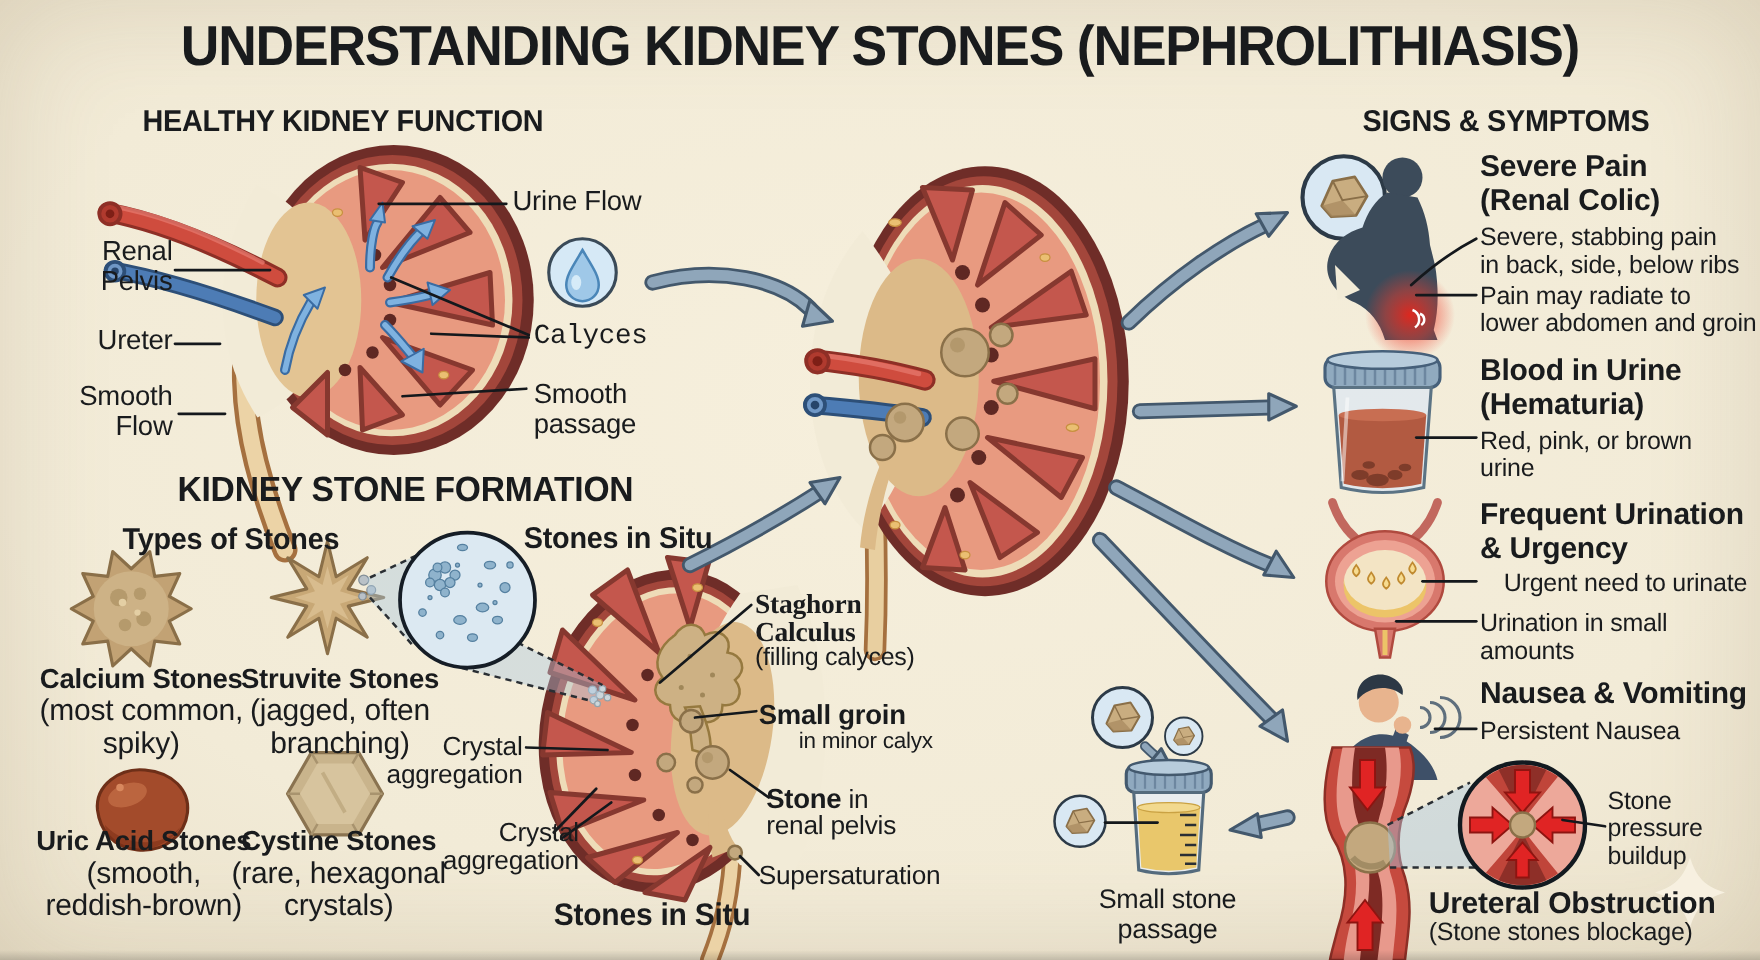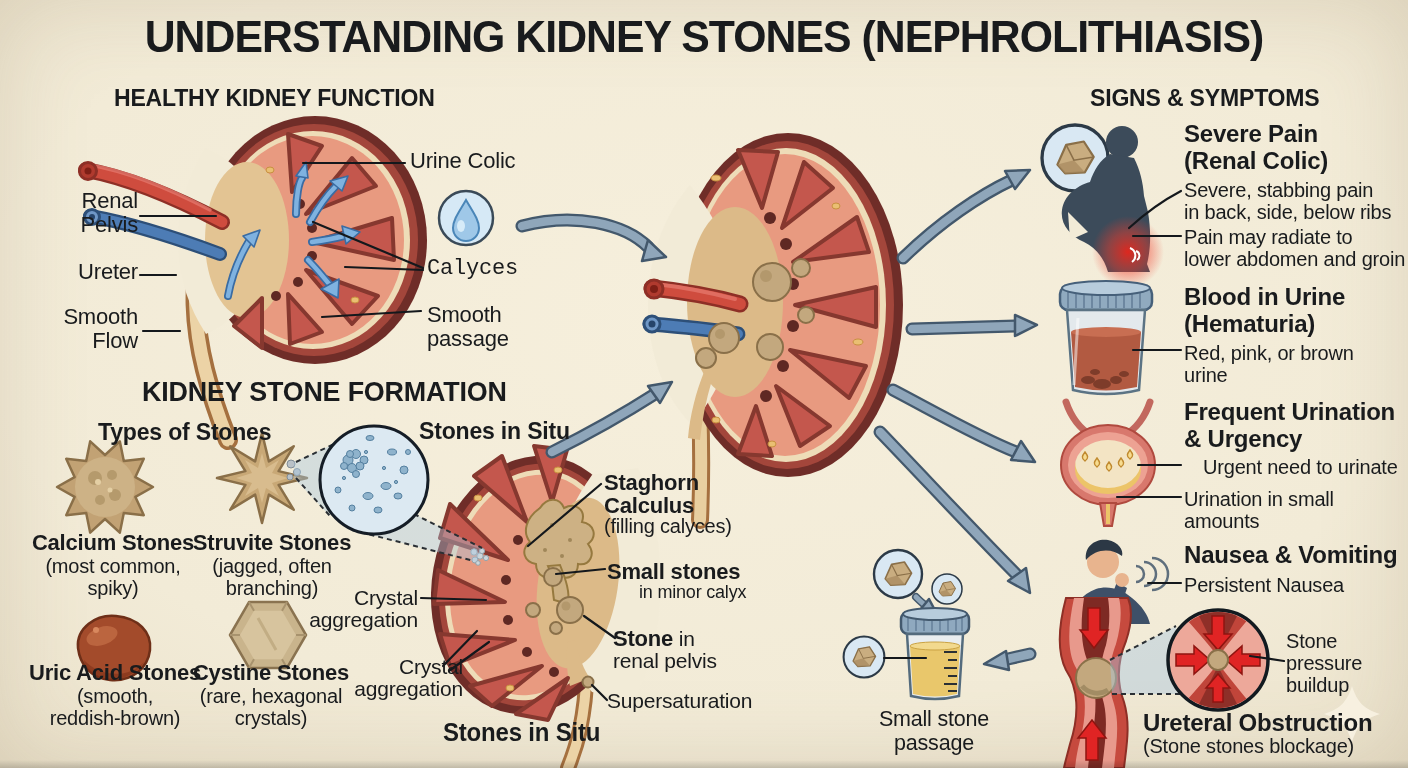--- a/index.html
+++ b/index.html
@@ -14,21 +14,21 @@
   .b{font-weight:bold;}
   .ctr{text-align:center;}
   .rgt{text-align:right;}
   .cond{transform:scaleX(.96);transform-origin:left center;}
   .title{width:100%;text-align:center;top:13px;font-size:45px;font-weight:bold;
     letter-spacing:-1px;transform:scaleX(.95);transform-origin:center;}
   .h2{font-size:24px;font-weight:bold;}
   .h3{font-size:24px;font-weight:bold;}
   .anno{font-size:22px;}
   .stone-name{font-size:22px;font-weight:bold;text-align:center;}
-  .stone-desc{font-size:20px;text-align:center;line-height:1.08;}
+  .stone-desc{font-size:24px;text-align:center;line-height:1.08;}
   .sym-title{font-size:24px;font-weight:bold;line-height:1.12;}
   .sym-bullet{font-size:20px;line-height:1.12;}
   
   .au{stroke:#43586c;stroke-width:13;fill:none;stroke-linecap:round}
   .ao{stroke:#8fa6ba;stroke-width:8.5;fill:none;stroke-linecap:round}
   .ah{fill:#8fa6ba;stroke:#43586c;stroke-width:2.5;stroke-linejoin:round}
   .aus{stroke:#43586c;stroke-width:8;fill:none;stroke-linecap:round}
   .aos{stroke:#8fa6ba;stroke-width:5;fill:none;stroke-linecap:round}
   
   .fu{stroke:#3a6ca3;stroke-width:8;fill:none;stroke-linecap:round}
@@ -440,21 +440,21 @@
 <div class="label title">UNDERSTANDING KIDNEY STONES (NEPHROLITHIASIS)</div>
 
 <div class="label h2 cond" style="left:114px;top:85px;">HEALTHY KIDNEY FUNCTION</div>
 <div class="label h2 cond" style="left:1090px;top:85px;">SIGNS &amp; SYMPTOMS</div>
 
 <div class="label anno rgt" style="left:28px;top:189px;width:110px;">Renal
 Pelvis</div>
 <div class="label anno rgt" style="left:28px;top:260px;width:110px;">Ureter</div>
 <div class="label anno rgt" style="left:28px;top:305px;width:110px;">Smooth
 Flow</div>
-<div class="label anno" style="left:410px;top:149px;">Urine Colic</div>
+<div class="label anno" style="left:410px;top:149px;">Urine Flow</div>
 <div class="label anno" style="left:427px;top:257px;font-family:Liberation Mono, monospace;">Calyces</div>
 <div class="label anno" style="left:427px;top:303px;">Smooth
 passage</div>
 
 <div class="label cond" style="left:142px;top:377px;font-size:28px;font-weight:bold;">KIDNEY STONE FORMATION</div>
 <div class="label h3 cond" style="left:98px;top:419px;">Types of Stones</div>
 <div class="label h3 cond" style="left:419px;top:418px;">Stones in Situ</div>
 
 <div class="label stone-name" style="left:30px;top:531px;width:166px;">Calcium Stones</div>
 <div class="label stone-desc" style="left:30px;top:556px;width:166px;">(most common,
@@ -462,24 +462,24 @@
 <div class="label stone-name" style="left:187px;top:531px;width:170px;">Struvite Stones</div>
 <div class="label stone-desc" style="left:187px;top:556px;width:170px;">(jagged, often
 branching)</div>
 <div class="label stone-name" style="left:22px;top:661px;width:186px;">Uric Acid Stones</div>
 <div class="label stone-desc" style="left:22px;top:686px;width:186px;">(smooth,
 reddish-brown)</div>
 <div class="label stone-name" style="left:183px;top:661px;width:176px;">Cystine Stones</div>
 <div class="label stone-desc" style="left:183px;top:686px;width:176px;">(rare, hexagonal
 crystals)</div>
 
-<div class="label b" style="left:604px;top:471px;font-size:22px;line-height:1.05;">Staghorn
+<div class="label b" style="left:604px;top:471px;font-size:22px;line-height:1.05;font-family:Liberation Serif, serif;">Staghorn
 Calculus</div>
 <div class="label" style="left:604px;top:516px;font-size:20px;">(filling calyces)</div>
-<div class="label b" style="left:607px;top:560px;font-size:22px;">Small stones</div>
+<div class="label b" style="left:607px;top:560px;font-size:22px;">Small groin</div>
 <div class="label" style="left:639px;top:583px;font-size:18px;">in minor calyx</div>
 <div class="label" style="left:613px;top:627px;font-size:21px;"><span class="b" style="font-size:22px;">Stone</span><span> in</span></div>
 <div class="label" style="left:613px;top:650px;font-size:21px;">renal pelvis</div>
 <div class="label" style="left:607px;top:690px;font-size:21px;">Supersaturation</div>
 <div class="label rgt" style="left:290px;top:587px;width:128px;font-size:21px;line-height:1.05;">Crystal
 aggregation</div>
 <div class="label rgt" style="left:325px;top:656px;width:138px;font-size:21px;line-height:1.05;">Crystal
 aggregation</div>
 <div class="label b cond" style="left:443px;top:719px;font-size:25px;">Stones in Situ</div>
 

